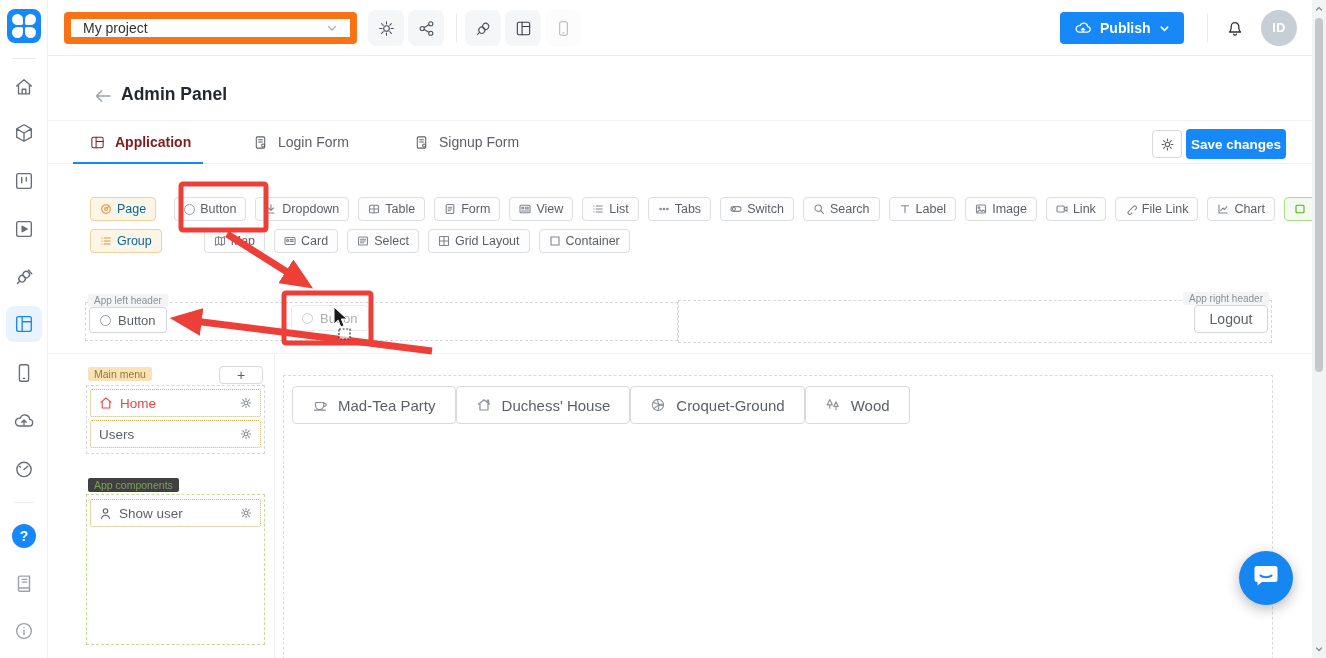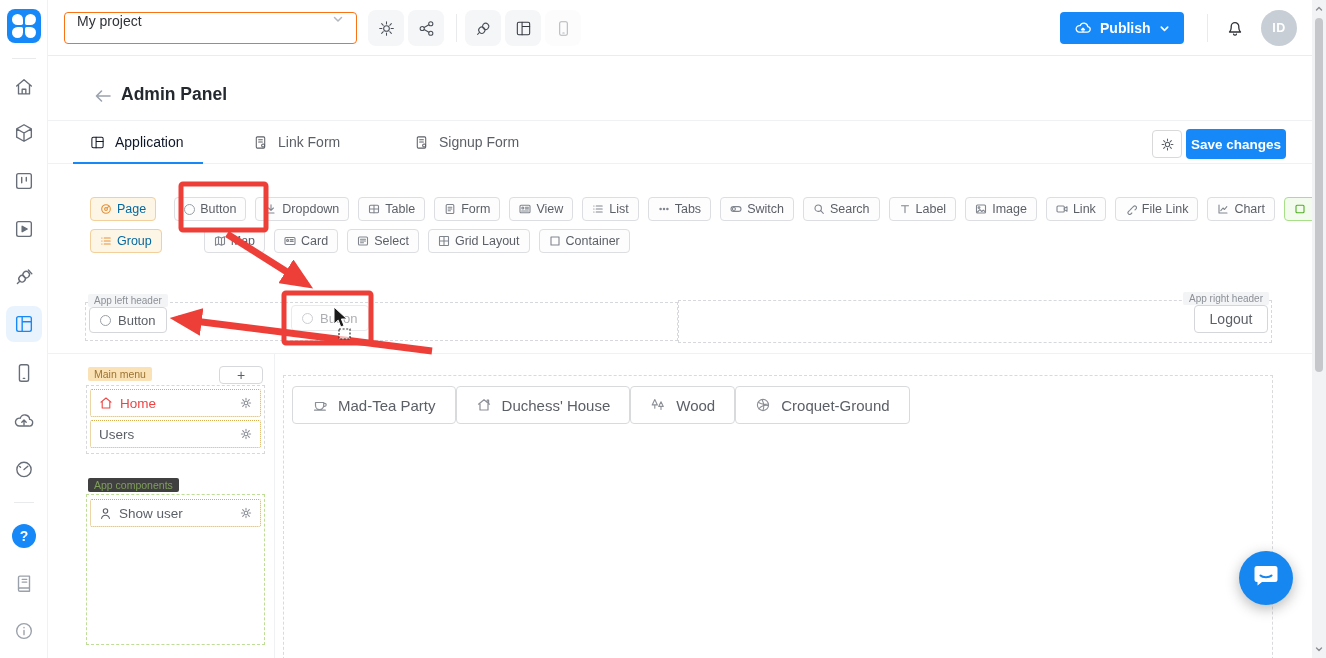--- a/index.html
+++ b/index.html
@@ -16,41 +16,41 @@
   .p-tl{border-radius:50% 50% 15% 50%}.p-tr{border-radius:50% 50% 50% 15%}
   .p-bl{border-radius:50% 15% 50% 50%}.p-br{border-radius:15% 50% 50% 50%}
   .rail-div{left:12px;width:24px;height:1px;background:#e9eaec}
   .sbi{left:13px;width:22px;height:22px;color:#686e78;cursor:pointer}
   .sbi-active-bg{left:6px;top:306px;width:36px;height:36px;border-radius:8px;background:#e9f3fe}
   .help-dot{left:12px;top:524px;width:24px;height:24px;border-radius:50%;background:#1788f7;color:#fff;
     font-size:14px;font-weight:700;display:flex;align-items:center;justify-content:center;cursor:pointer}
   .muted{color:#9aa1ab}
   
   .topbar{left:48px;top:0;width:1264px;height:56px;background:#fff;border-bottom:1px solid #ececee}
-  .proj{left:16px;top:12px;width:293px;height:32px;border:1px solid #f97316;border-radius:4px;
-    display:flex;align-items:flex-start;padding:0 12px;font-size:14px;color:#2f3237;cursor:pointer}
+  .proj{left:16px;top:12px;width:293px;height:32px;border:7px solid #f97316;border-radius:4px;
+    display:flex;align-items:center;padding:0 12px;font-size:14px;color:#2f3237;cursor:pointer}
   .proj .chev{margin-left:auto;color:#b3b8bf}
   .gbtn{top:10px;width:36px;height:36px;border-radius:8px;background:#f5f6f8;color:#4b5058;
     display:flex;align-items:center;justify-content:center;cursor:pointer}
   .vdiv{top:14px;width:1px;height:28px;background:#e9eaec}
   .publish{left:1012px;top:12px;height:32px;padding:0 14px;border-radius:4px;background:#1788f7;color:#fff;
     display:flex;align-items:center;gap:8px;font-size:14px;font-weight:600;cursor:pointer;border:none}
   .bell{left:1177px;top:18px;width:20px;height:20px;color:#2f3237;cursor:pointer}
   .avatar{left:1213px;top:10px;width:36px;height:36px;border-radius:50%;background:#c7ced5;color:#fff;
     font-size:12.5px;font-weight:700;letter-spacing:.5px;display:flex;align-items:center;justify-content:center;cursor:pointer}
   
   .sb-track{right:0;top:0;width:14px;height:658px;background:#f2f3f4}
   .sb-thumb{right:3px;top:18px;width:8px;height:354px;border-radius:4px;background:#c5c7ca}
   .sb-arr{right:3px;width:8px;height:8px;color:#8b8f94}
   
   .backbtn{left:92px;top:85px;width:22px;height:22px;color:#9ca3ad;cursor:pointer}
   .ptitle{left:121px;top:84px;font-size:17.5px;font-weight:700;color:#24292f}
   .hline{height:1px;background:#f0f1f2}
   .tab{top:121px;height:42px;display:flex;align-items:center;gap:10px;font-size:14px;color:#5b5f66;cursor:pointer}
-  .tab.active{color:#0f172a;font-weight:400}
+  .tab.active{color:#7f1d1d;font-weight:700}
   .tab-underline{left:73px;top:162px;width:130px;height:2px;background:#1788f7}
   .gear-sq{left:1152px;top:130px;width:30px;height:28px;border:1px solid #d9d9d9;border-radius:4px;
     color:#5b5f66;display:flex;align-items:center;justify-content:center;cursor:pointer;background:#fff}
   .savebtn{left:1186px;top:129px;width:100px;height:30px;border:none;border-radius:4px;background:#1788f7;
     color:#fff;font-size:13.5px;font-weight:600;cursor:pointer}
   
   .prow{display:flex;gap:9px;align-items:center}
   .chip{height:24px;padding:0 9px;border:1px solid #dcdee1;border-radius:4px;background:#fdfdfd;
     color:#5b5f66;font-size:12.5px;display:inline-flex;align-items:center;gap:5px;cursor:grab;white-space:nowrap}
   .chip .cic{color:#80858d;display:flex}
@@ -269,21 +269,21 @@
   <span>Application</span>
 </div>
 <div class="abs tab" style="left:253px">
   <span>
     <svg class="ic thin" viewBox="0 0 16 16" width="15" height="15">
         <rect x="3.5" y="2" width="9" height="12" rx="1.2"></rect>
         <path d="M6 5h4M6 7.5h4"></path>
         <circle cx="10.8" cy="11.2" r="1.6"></circle>
       </svg>
     </span>
-  <span>Link Form</span>
+  <span>Login Form</span>
 </div>
 <div class="abs tab" style="left:414px">
   <span>
     <svg class="ic thin" viewBox="0 0 16 16" width="15" height="15">
         <rect x="3.5" y="2" width="9" height="12" rx="1.2"></rect>
         <path d="M6 5h4M6 7.5h4"></path>
         <circle cx="10.8" cy="11.2" r="1.6"></circle>
       </svg>
     </span>
   <span>Signup Form</span>
@@ -577,33 +577,33 @@
       <span class="cic">
         <svg class="ic" viewBox="0 0 16 16" width="16" height="16" style="stroke-width:1.2">
             <path d="M2.5 7.2L8 2.7l5.5 4.5M4 6v7h8V6M11.2 4.4V3h1.4v2.5"></path>
           </svg>
         </span>
       <span>Duchess' House</span>
       </button>
     <button class="cbtn">
       <span class="cic">
         <svg class="ic" viewBox="0 0 16 16" width="16" height="16" style="stroke-width:1.1">
-            <path d="M4.8 2.5l2.6 5.4H2.2zM4.8 7.9v3.4M11 4.8l2.3 4.6H8.7zM11 9.4v3"></path>
-          </svg>
-        </span>
-      <span>Wood</span>
-      </button>
-    <button class="cbtn">
-      <span class="cic">
-        <svg class="ic" viewBox="0 0 16 16" width="16" height="16" style="stroke-width:1.1">
             <circle cx="8" cy="8" r="5.6"></circle>
             <path d="M3.3 5.2c3 2.2 7.6 2.6 9.8 1.8M4 11.8C5.8 9 10 7.6 13.4 8.6M7 2.6c1.6 3 2 8 1 10.8"></path>
           </svg>
         </span>
       <span>Croquet-Ground</span>
+      </button>
+    <button class="cbtn">
+      <span class="cic">
+        <svg class="ic" viewBox="0 0 16 16" width="16" height="16" style="stroke-width:1.1">
+            <path d="M4.8 2.5l2.6 5.4H2.2zM4.8 7.9v3.4M11 4.8l2.3 4.6H8.7zM11 9.4v3"></path>
+          </svg>
+        </span>
+      <span>Wood</span>
       </button>
   </div>
 </div>
 
 <div class="abs chat">
   <span>
     <svg viewBox="0 0 28 28" width="28" height="28">
         <path d="M5 5h18a2.5 2.5 0 0 1 2.5 2.5v11A2.5 2.5 0 0 1 23 21H10l-4.5 3.5V21H5a2.5 2.5 0 0 1-2.5-2.5v-11A2.5 2.5 0 0 1 5 5z" fill="#fff" transform="translate(0,-1)"></path>
         <path d="M8.5 13.5c2 2.2 9 2.2 11 0" fill="none" stroke="#1687f0" stroke-width="2" stroke-linecap="round"></path>
       </svg></span>

